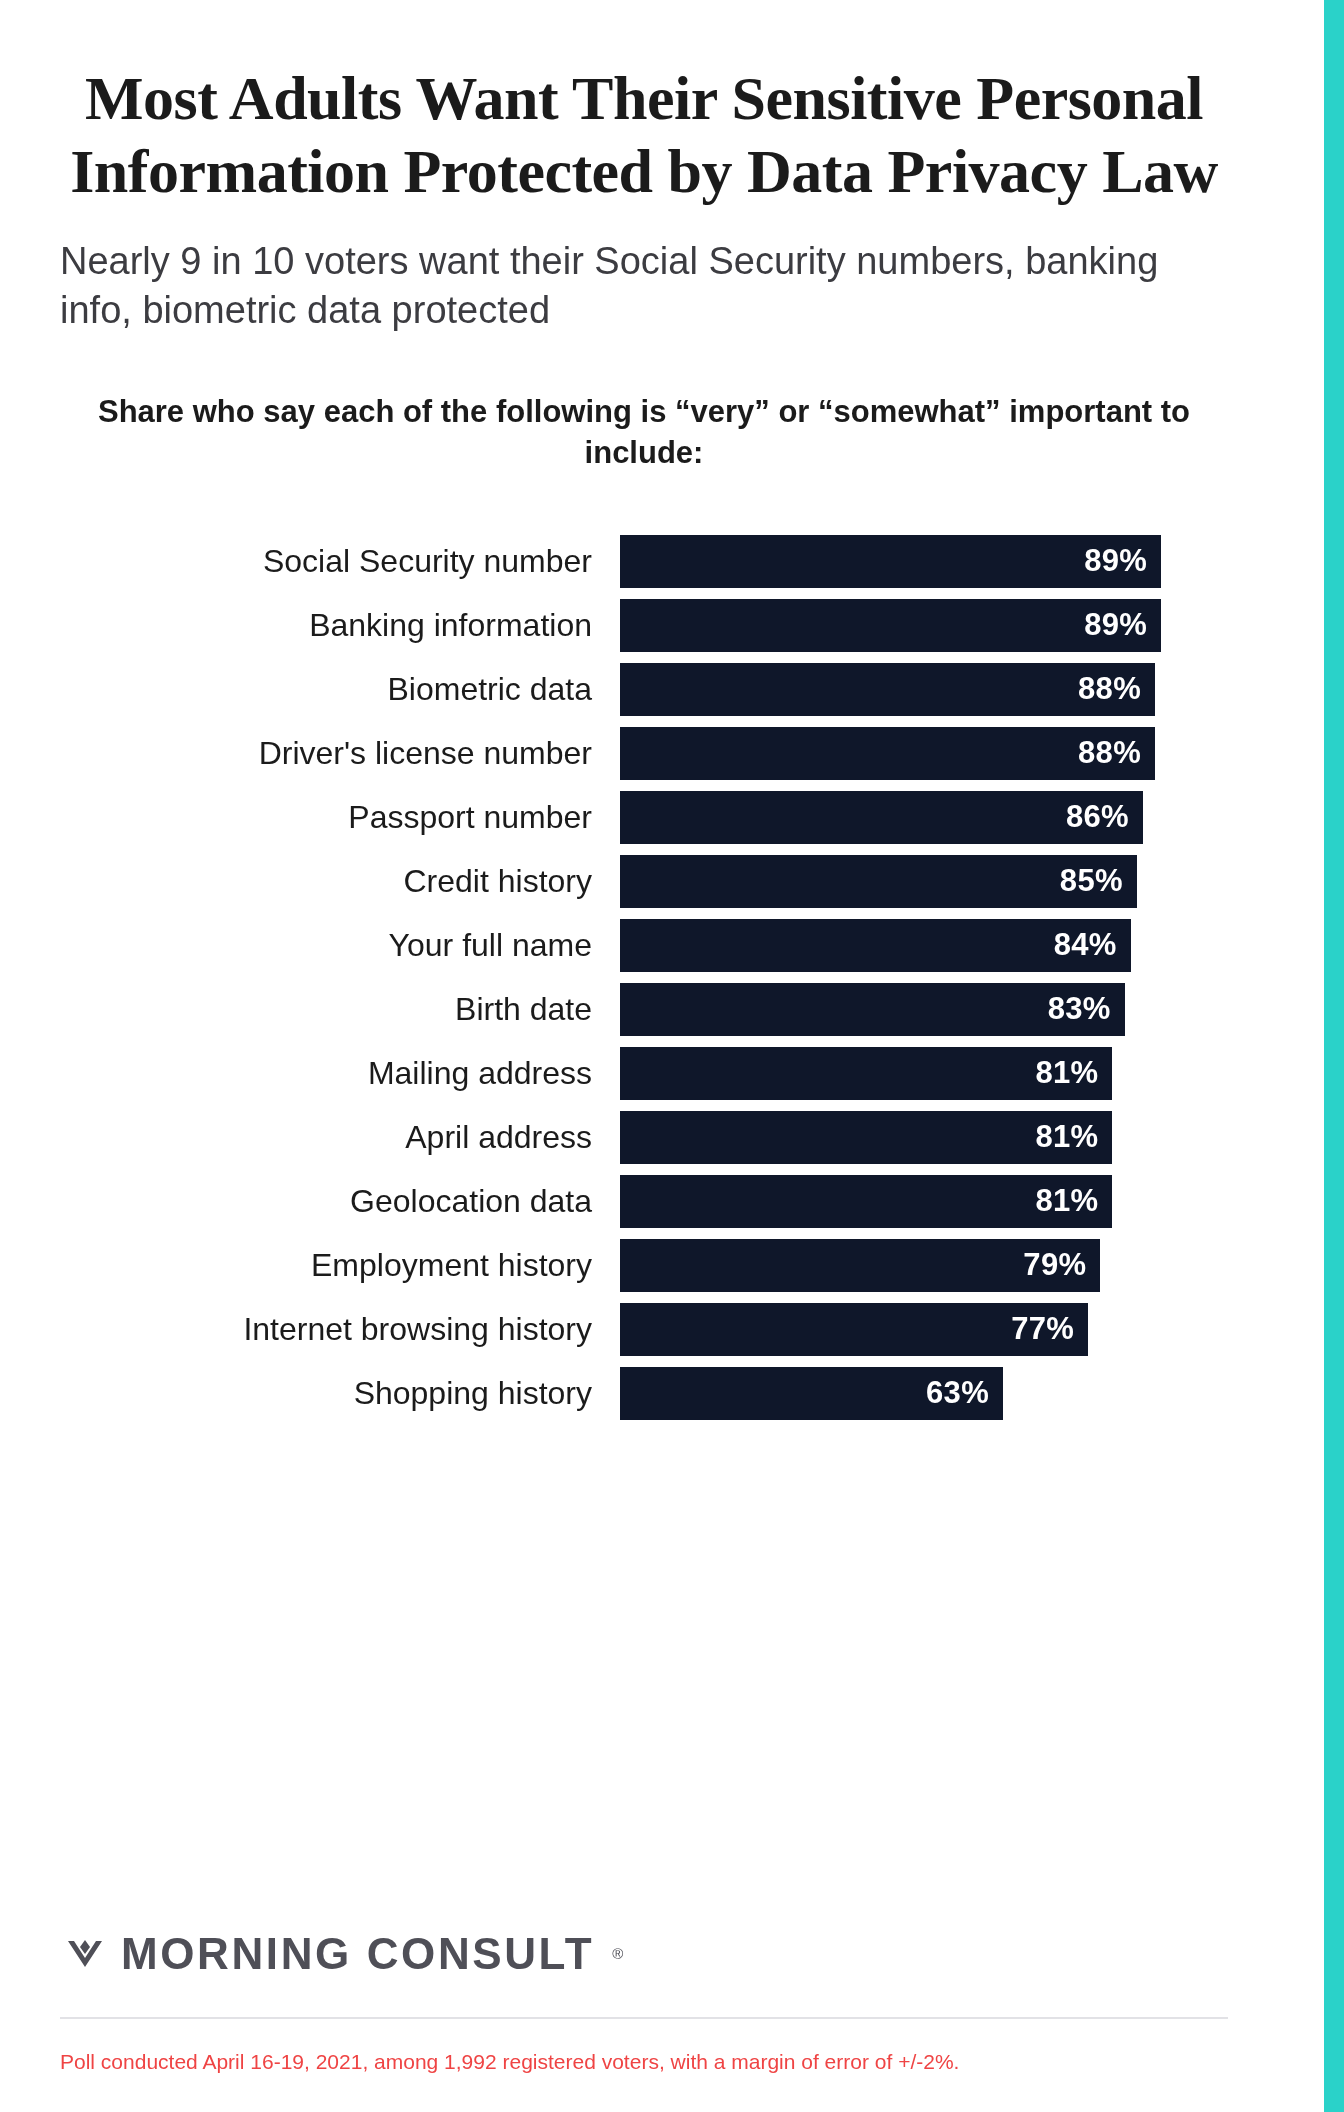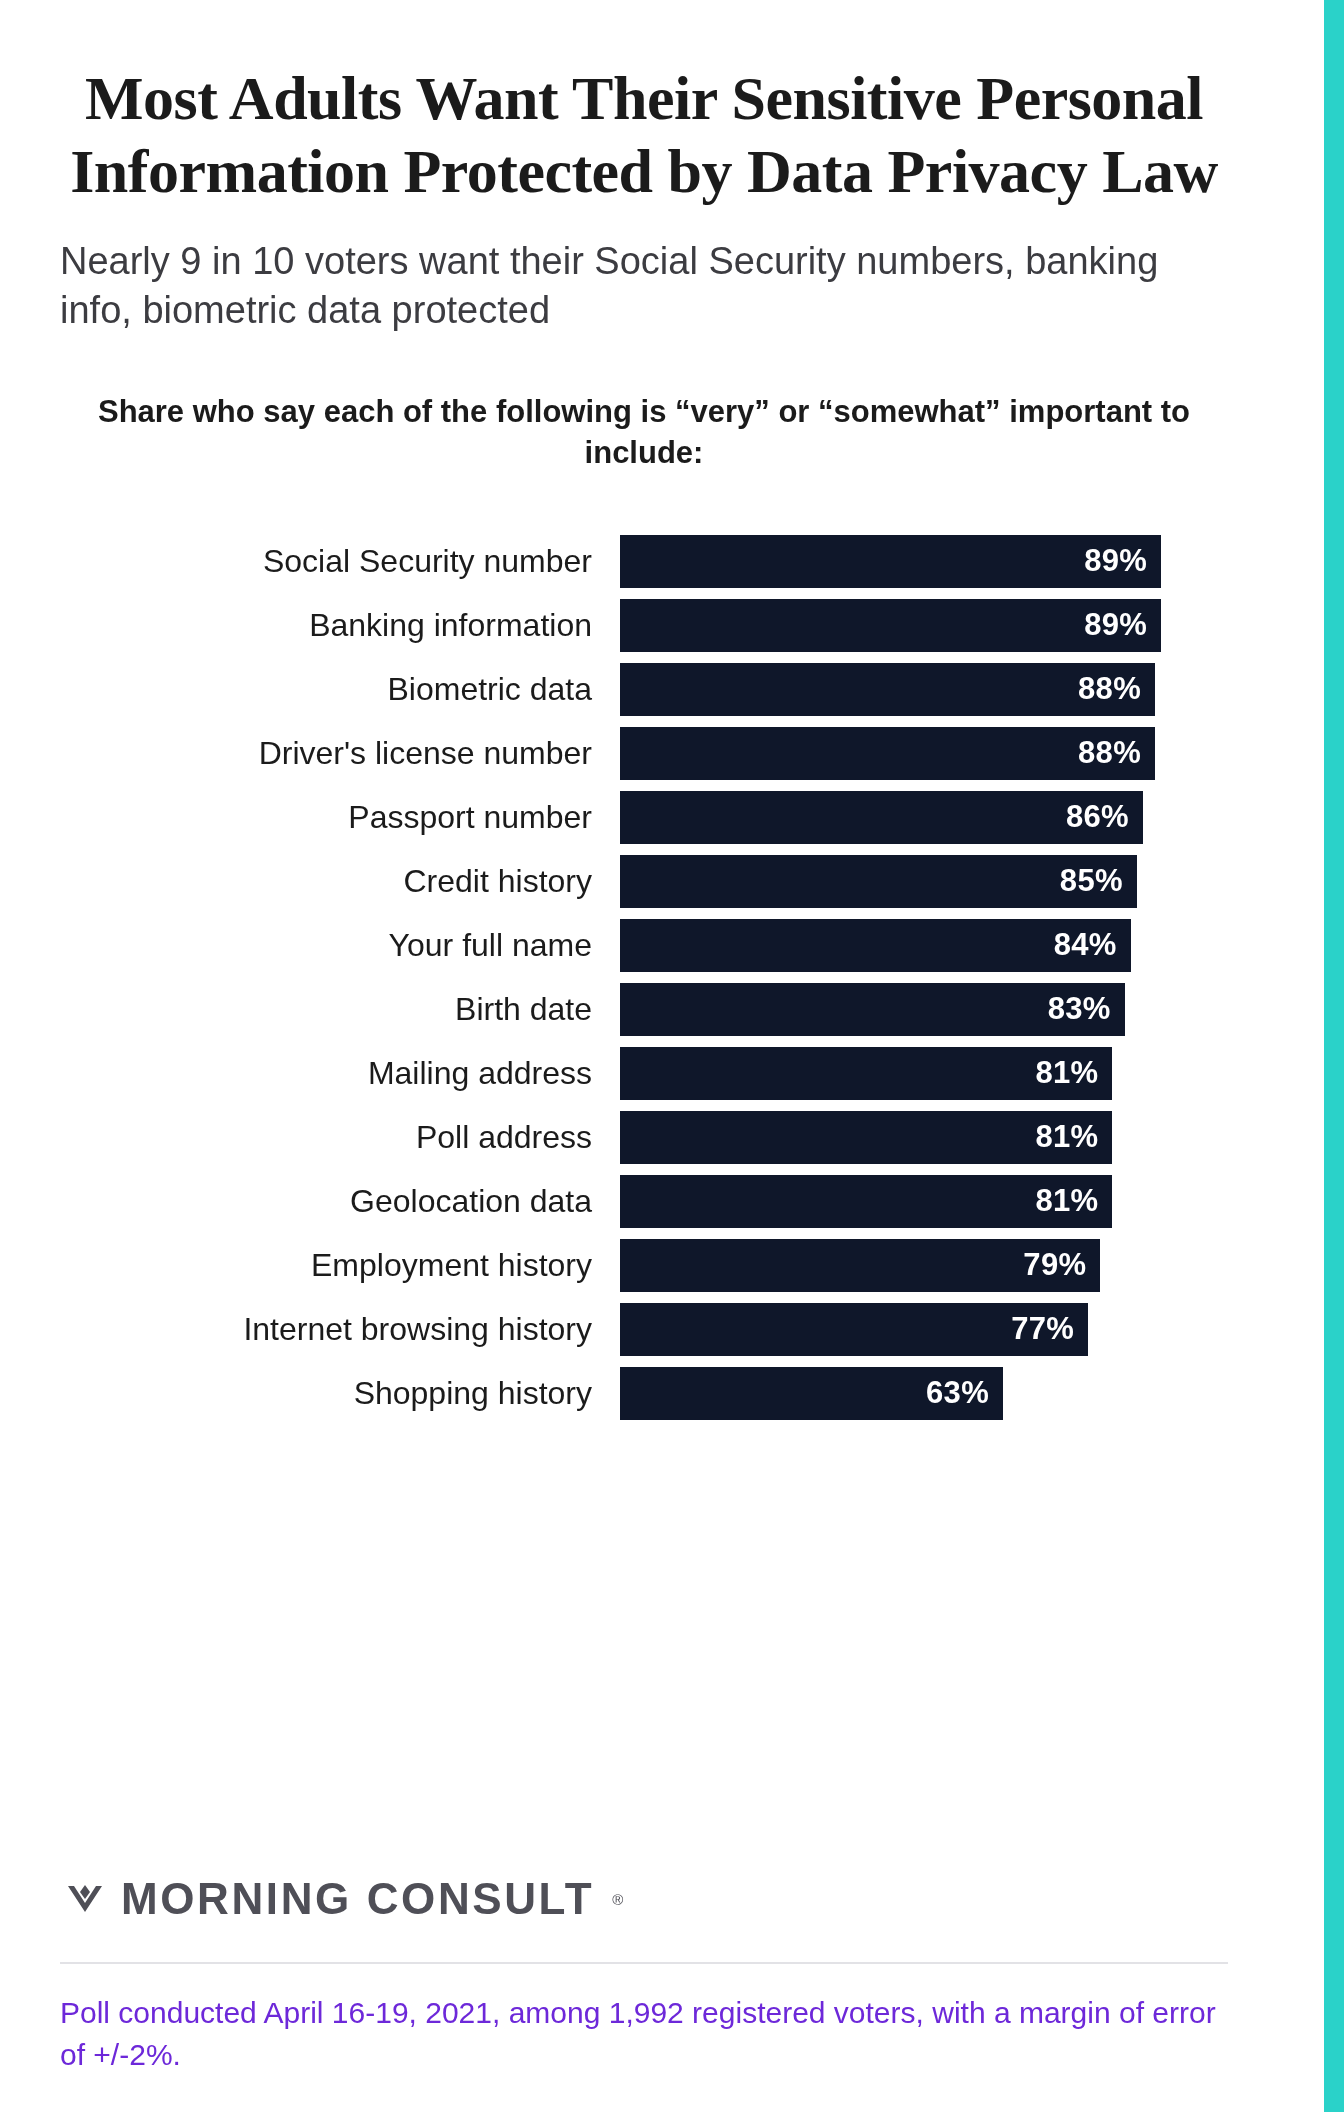--- a/index.html
+++ b/index.html
@@ -120,22 +120,22 @@
     vertical-align: super;
     margin-left: 2px;
   }
   .rule {
     height: 2px;
     background: #e2e2e6;
     width: 100%;
     margin-bottom: 28px;
   }
   .note {
-    font-size: 30px;
-    color: #6d28d9;
+    font-size: 21px;
+    color: #ef4444;
     line-height: 1.4;
   }
 </style>
 </head>
 <body>
 
 <div class="accent-bar"></div>
 
 <div class="page">
 
@@ -222,21 +222,21 @@
     <div class="row">
       <div class="row-label">Mailing address</div>
       <div class="bar-area">
         <div class="bar" style="width:81%">
           <span class="bar-value">81%</span>
         </div>
       </div>
     </div>
 
     <div class="row">
-      <div class="row-label">Poll address</div>
+      <div class="row-label">April address</div>
       <div class="bar-area">
         <div class="bar" style="width:81%">
           <span class="bar-value">81%</span>
         </div>
       </div>
     </div>
 
     <div class="row">
       <div class="row-label">Geolocation data</div>
       <div class="bar-area">

